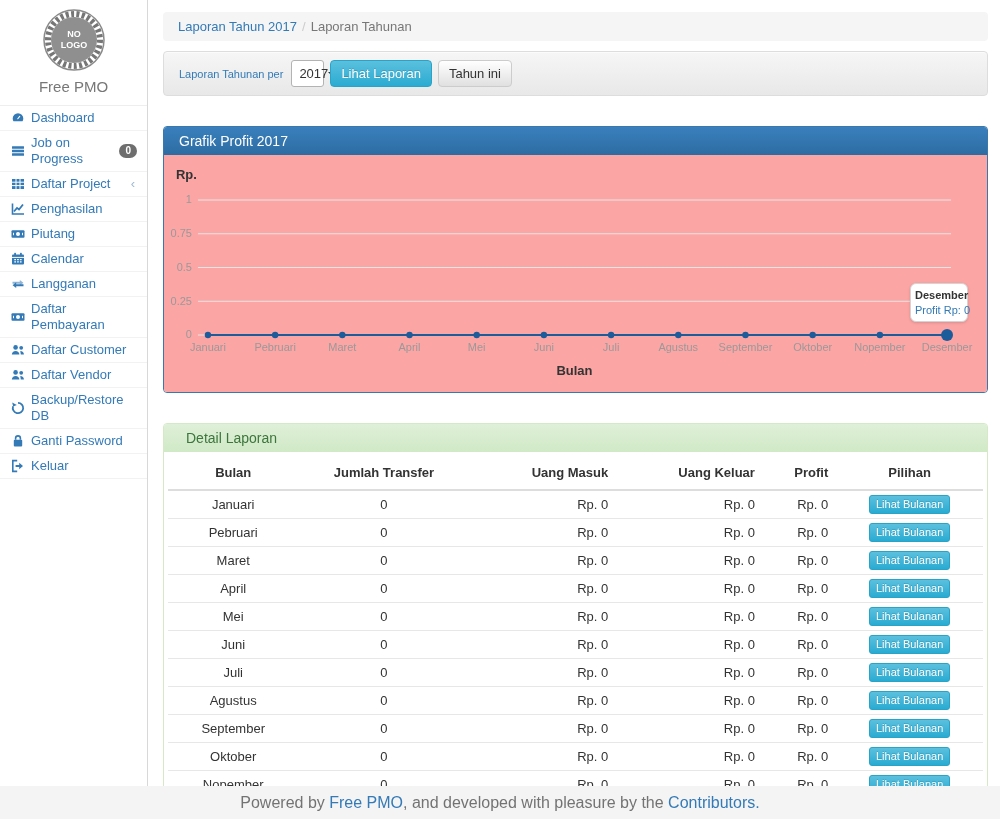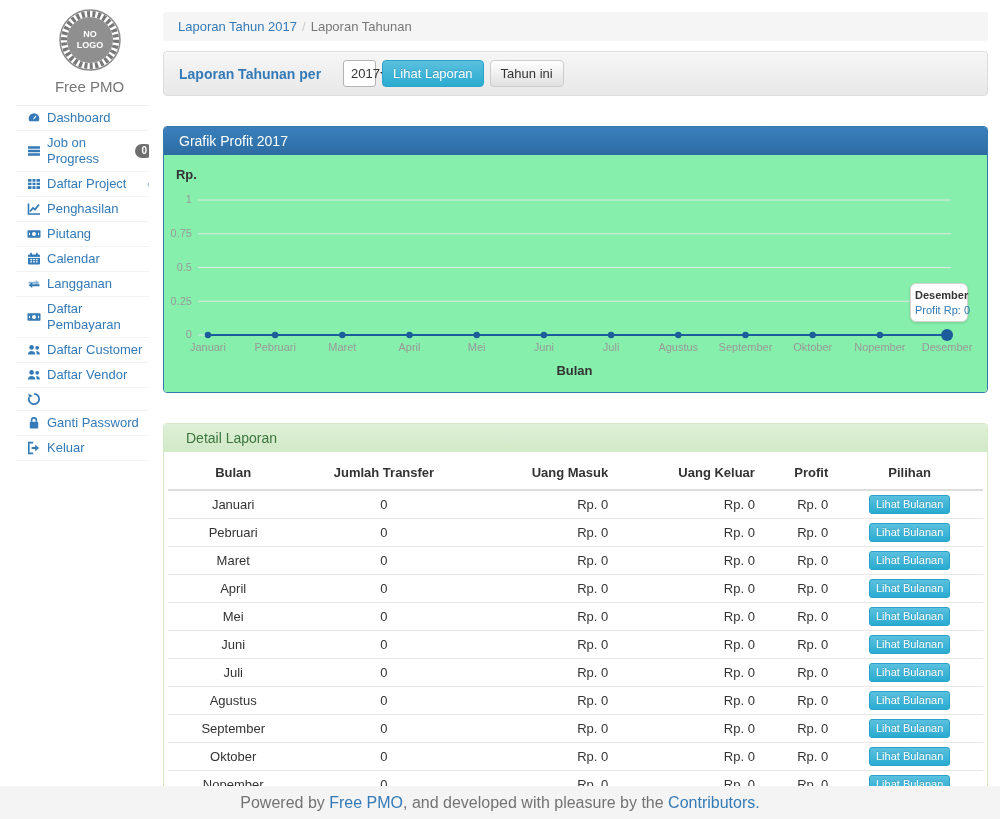--- a/index.html
+++ b/index.html
@@ -1,54 +1,54 @@
 <!DOCTYPE html>
 <html><head>
 <meta charset="utf-8">
 <style>
   * { margin:0; padding:0; box-sizing:border-box; }
   html,body { width:1000px; height:819px; background:#fff; font-family:"Liberation Sans", sans-serif; font-size:13px; color:#333; overflow:hidden; }
   body { position:relative; }
 
   
-  .sidebar { position:absolute; left:16px; top:0; bottom:33px; width:148px; background:#fff; border-right:1px solid #d8d8d8; }
+  .sidebar { position:absolute; left:0; top:0; bottom:33px; width:148px; background:#fff; border-right:1px solid #d8d8d8; }
   .brand { text-align:center; padding:8px 0 10px; border-bottom:1px solid #eee; }
   .logo-seal { display:block; margin:0 auto 6px; }
   .brand-name { color:#777; font-size:15px; }
   .side-menu { list-style:none; }
   .side-item { display:flex; align-items:center; gap:6px; padding:4px 10px; border-bottom:1px solid #f2f2f2; color:#337ab7; cursor:pointer; line-height:16px; }
   .side-item .icon { width:15px; height:14px; flex:0 0 15px; display:inline-flex; align-items:center; justify-content:center; }
   .side-item .lbl { flex:1 1 auto; font-size:13px; }
   .badge { background:#6e6e6e; color:#fff; font-size:10px; font-weight:bold; border-radius:9px; padding:2px 6px; line-height:10px; }
   .chevron { color:#9db9d2; font-size:13px; padding-right:2px; }
 
   
   .main { position:absolute; left:149px; top:0; right:0; bottom:33px; padding:12px 12px 0 14px; background:#fff; overflow:hidden; }
 
   .breadcrumb { background:#f5f5f5; border-radius:4px; padding:7px 15px; margin-bottom:10px; font-size:13px; }
   .breadcrumb a { color:#337ab7; text-decoration:none; cursor:pointer; }
   .breadcrumb .sep { color:#ccc; padding:0 5px; }
   .breadcrumb .active { color:#777; }
 
   .filter-bar { border:1px solid #ddd; border-radius:4px; background:linear-gradient(#f6f6f6,#e8e8e8); box-shadow:inset 0 1px 0 rgba(255,255,255,.6); padding:8px 15px; margin-bottom:12px; display:flex; align-items:center; gap:6px; }
-  .filter-label { color:#337ab7; font-weight:bold; font-size:14px; margin-right:16px; }
+  .filter-label { color:#337ab7; font-weight:normal; font-size:11px; margin-right:2px; }
   .year-select { background:#fff; border:1px solid #b3b3b3; border-radius:3px; height:27px; width:33px; display:inline-flex; align-items:center; justify-content:space-between; padding:0 5px 0 7px; cursor:pointer; }
   .year-select .val { font-size:13px; color:#333; }
   .caret-down { width:0; height:0; border-left:4px solid transparent; border-right:4px solid transparent; border-top:4px solid #333; }
   .btn { display:inline-block; border-radius:4px; font-size:13px; padding:5px 10px; line-height:15px; cursor:pointer; border:1px solid transparent; }
   .btn-info { color:#fff; background:linear-gradient(#5bc0de,#2aabd2); border-color:#28a4c9; text-shadow:0 -1px 0 rgba(0,0,0,.15); }
   .btn-default { color:#333; background:linear-gradient(#ffffff,#e0e0e0); border-color:#ccc; }
 
   .panel { border-radius:4px; margin-bottom:12px;margin-top:30px; }
   .panel-primary { border:1px solid #3878ad; }
   .panel-primary .panel-heading { background:linear-gradient(#3a80bd,#2d6ca2); color:#fff; border-radius:3px 3px 0 0; padding:6px 15px; font-size:14px; line-height:16px; }
   .panel-success { border:1px solid #d6e9c6; }
   .panel-success .panel-heading { background:linear-gradient(#dff0d8,#d0e9c6); color:#3c763d; border-radius:3px 3px 0 0; padding:6px 22px; font-size:14px; line-height:16px; }
 
-  .chart-body { position:relative; height:237px; background:#86efac; border-radius:0 0 3px 3px; }
+  .chart-body { position:relative; height:237px; background:#fca5a5; border-radius:0 0 3px 3px; }
   .chart-body svg { display:block; width:100%; height:237px; }
   .chart-tooltip { position:absolute; left:746px; top:128px; width:58px; background:#fff; border:1px solid #d4d4d4; border-radius:6px; box-shadow:0 1px 3px rgba(0,0,0,.15); padding:5px 4px; text-align:center; }
   .chart-tooltip .tt-title { font-size:11px; font-weight:bold; color:#333; margin-bottom:3px; white-space:nowrap; }
   .chart-tooltip .tt-text { font-size:11px; color:#337ab7; white-space:nowrap; }
 
   .table-body { background:#fff; padding:6px 4px 8px; border-radius:0 0 3px 3px; }
   table.report { width:100%; border-collapse:collapse; font-size:13px; }
   table.report th { font-weight:bold; padding:7px 8px 9px; border-bottom:2px solid #ddd; }
   table.report td { padding:4px 8px; border-top:1px solid #e7e7e7; line-height:16px; }
   table.report tr.first-row td { border-top:none; }
@@ -178,20 +178,21 @@
         </span>
         <span class="lbl">Daftar Vendor</span>
       </li>
       <li class="side-item">
         <span class="icon">
           <svg width="14" height="14" viewBox="0 0 14 14">
             <path d="M7 1.8a5.2 5.2 0 1 1-4.9 3.4" stroke="#337ab7" stroke-width="1.8" fill="none"></path>
             <path d="M1.2 1.6l1 3.8 3.6-1.4z" fill="#337ab7"></path>
           </svg>
         </span>
+        <span class="lbl">Backup/Restore DB</span>
       </li>
       <li class="side-item">
         <span class="icon">
           <svg width="14" height="14" viewBox="0 0 14 14">
             <rect x="2.8" y="5.8" width="8.4" height="6.6" rx="1" fill="#337ab7"></rect>
             <path d="M4.6 5.8V4.3a2.4 2.4 0 0 1 4.8 0v1.5" stroke="#337ab7" stroke-width="1.6" fill="none"></path>
           </svg>
         </span>
         <span class="lbl">Ganti Password</span>
       </li>

